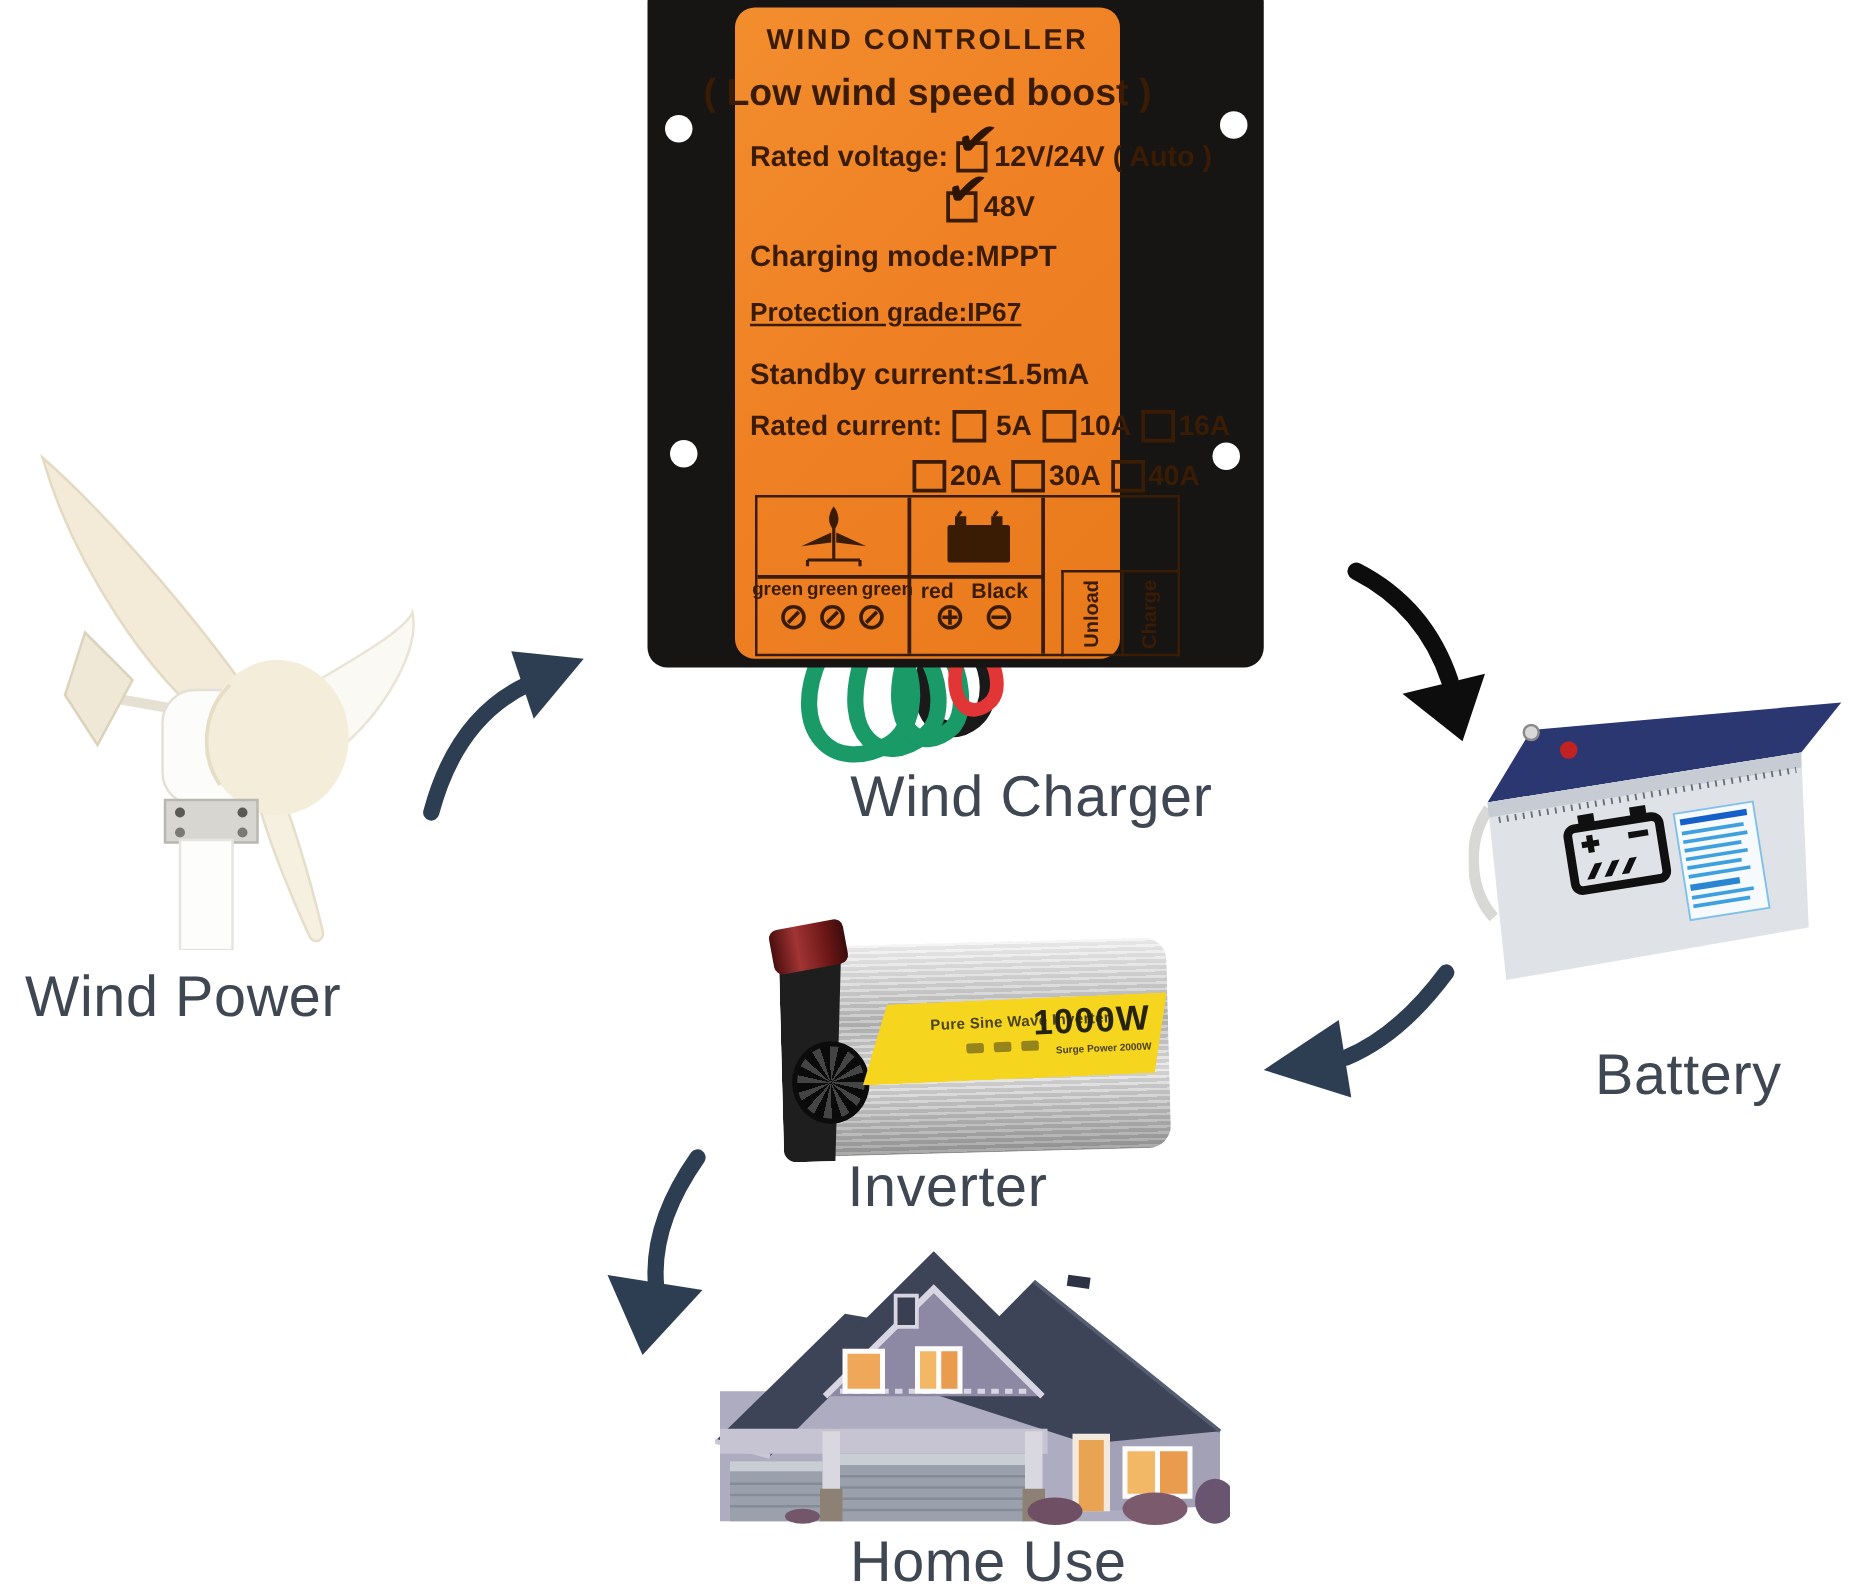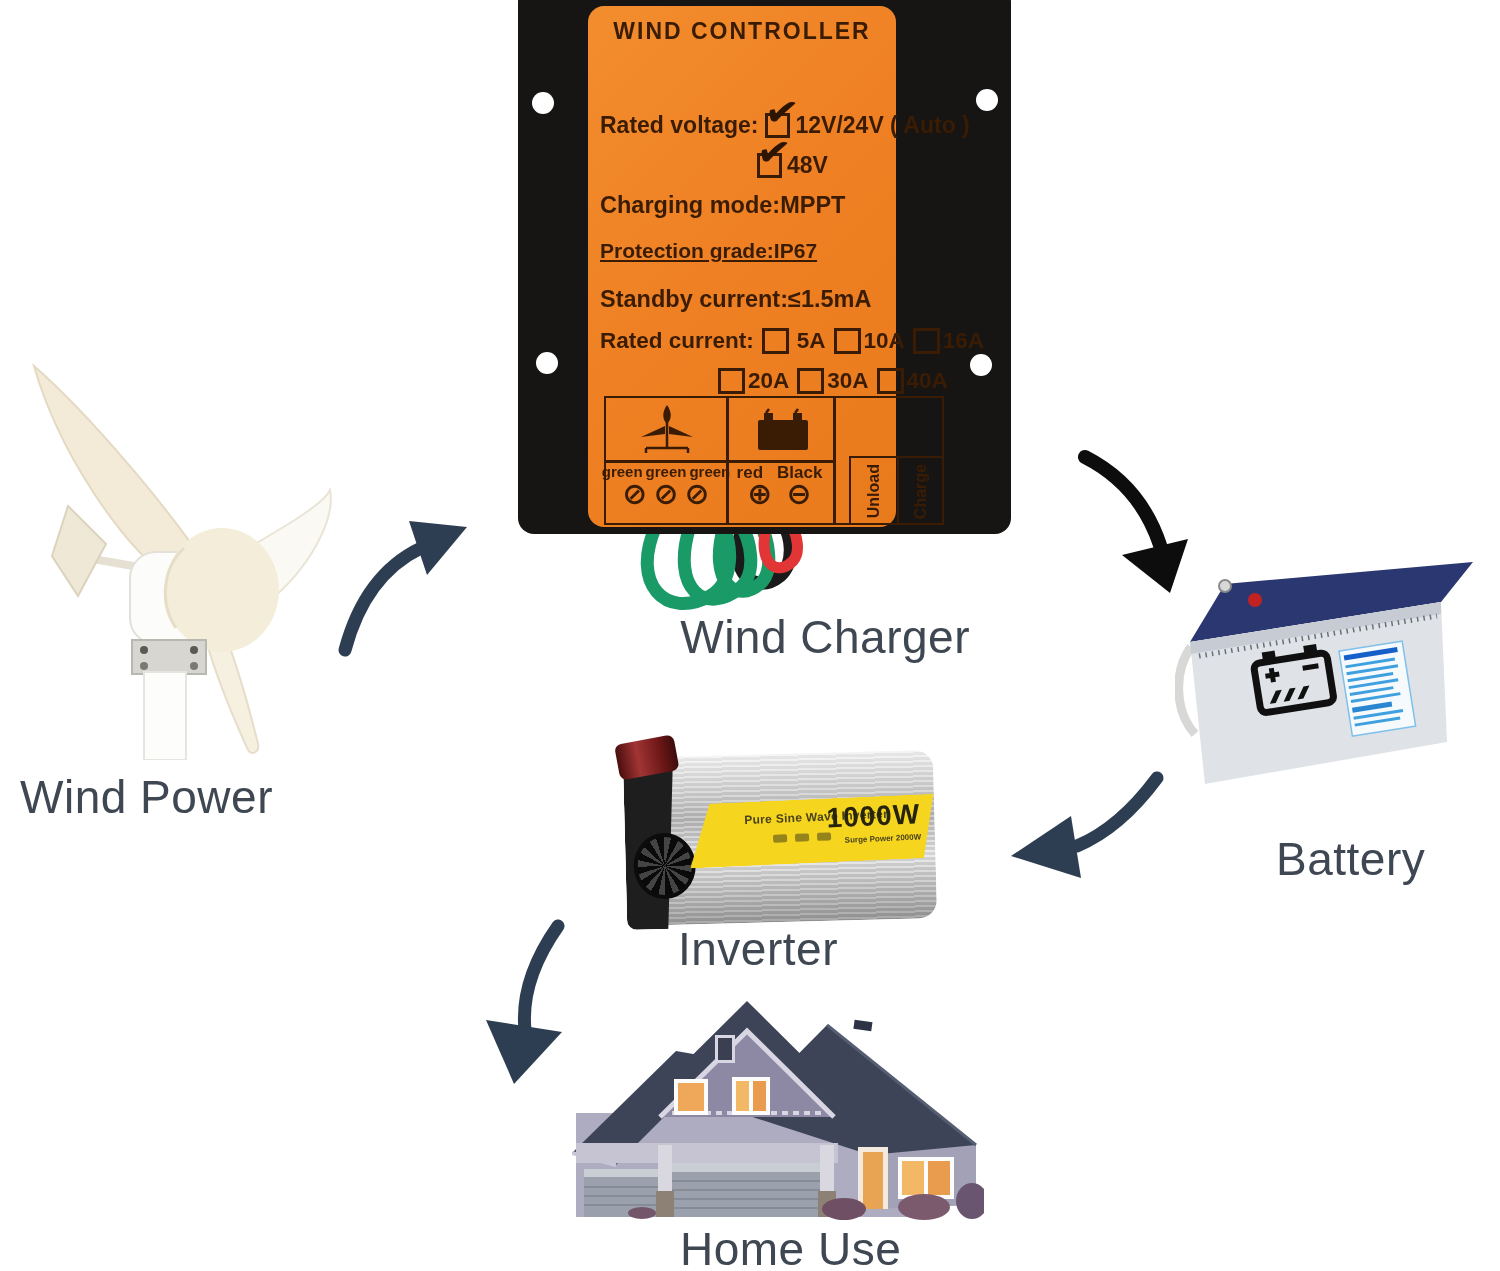--- a/index.html
+++ b/index.html
@@ -95,20 +95,21 @@
 
   <div class="controller">
     <div class="case"></div>
     <div class="hole" style="left:17px;top:92px"></div>
     <div class="hole" style="left:461px;top:89px"></div>
     <div class="hole" style="left:21px;top:352px"></div>
     <div class="hole" style="left:455px;top:354px"></div>
 
     <div class="label">
       <div class="lrow" style="top:12px;left:0;width:100%;justify-content:center;font-size:23px;letter-spacing:2px;">WIND CONTROLLER</div>
+      <div class="lrow" style="top:52px;left:0;width:100%;justify-content:center;font-size:30px;">( Low wind speed boost )</div>
 
       <div class="lrow" style="top:106px;left:12px;font-size:23px;">
         <span>Rated voltage:</span>
         <span class="cb">
           <span class="tick">✔</span>
         </span>
         <span>12V/24V ( Auto )</span>
       </div>
       <div class="lrow" style="top:146px;left:162px;font-size:23px;">
         <span class="cb">
@@ -123,21 +124,21 @@
 
       <div class="lrow" style="top:322px;left:12px;font-size:22.5px;">
         <span>Rated current:</span>
         <span class="box" style="margin-right:8px"></span>
           <span>5A</span>
         <span class="box"></span>
           <span>10A</span>
         <span class="box"></span>
           <span>16A</span>
       </div>
-      <div class="lrow" style="top:362px;left:130px;font-size:22.5px;justify-content:flex-end;">
+      <div class="lrow" style="top:362px;left:142px;font-size:22.5px;justify-content:flex-end;">
         <span class="box" style="margin-left:0"></span>
           <span>20A</span>
         <span class="box"></span>
           <span>30A</span>
         <span class="box"></span>
           <span>40A</span>
       </div>
 
       <div class="tbl">
         <div class="vline" style="left:120px"></div>

